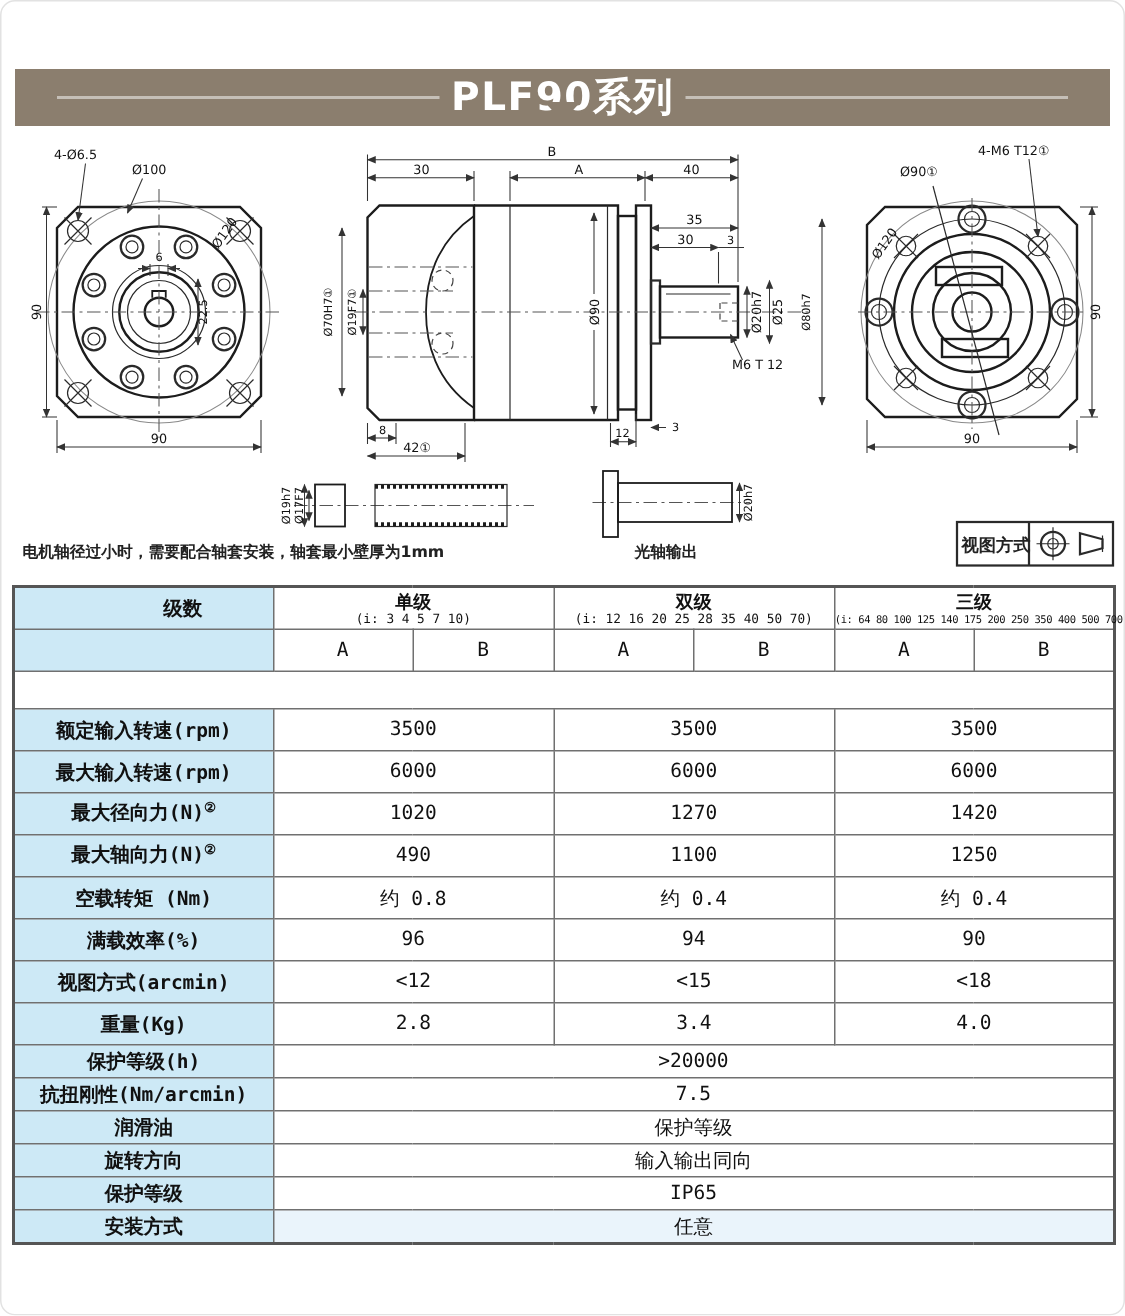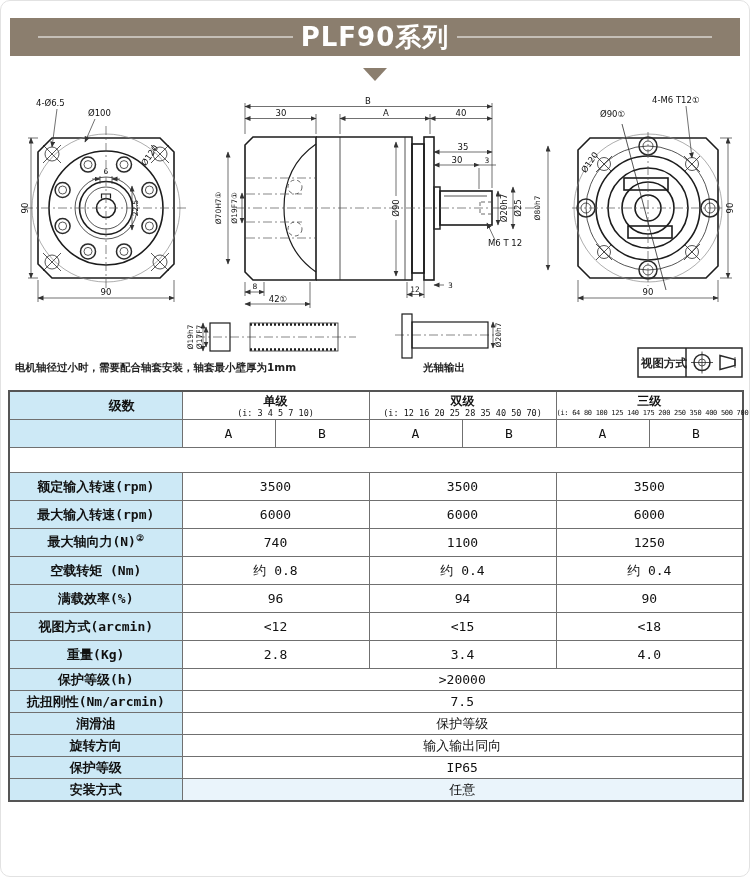--- a/index.html
+++ b/index.html
@@ -1,20 +1,20 @@
 <!DOCTYPE html>
 <html><head>
 <meta charset="utf-8">
 <style>
   html,body{margin:0;padding:0;background:#fff;}
   body{width:750px;height:877px;position:relative;font-family:"DejaVu Sans",sans-serif;overflow:hidden;}
   .card{position:absolute;left:0;top:0;width:748px;height:875px;border:1px solid #e2e2e2;border-radius:10px;}
 
   
-  .banner{position:absolute;left:10px;top:18px;width:730px;height:38px;background:#8b7e6e;display:flex;align-items:center;justify-content:center;}
+  .banner{position:absolute;left:10px;top:46px;width:730px;height:38px;background:#8b7e6e;display:flex;align-items:center;justify-content:center;}
   .banner .title{color:#fff;font-size:26px;font-weight:bold;letter-spacing:1px;line-height:38px;}
   .banner .hline{position:absolute;top:18px;height:2px;background:rgba(255,255,255,.5);width:255px;}
   .banner .hline.l{left:28px;} .banner .hline.r{right:28px;}
   .banner-arrow{position:absolute;left:363px;top:68px;width:0;height:0;border-left:12px solid transparent;border-right:12px solid transparent;border-top:13px solid #8b7e6e;}
 
   
   .drawing{position:absolute;left:0;top:90px;}
   .ln{stroke:#1c1c1c;stroke-width:1.6;fill:none;}
   .md{stroke:#1c1c1c;stroke-width:1.2;fill:none;}
   .tn{stroke:#2a2a2a;stroke-width:.8;fill:none;}
@@ -331,22 +331,28 @@
     <td colspan="2">3500</td>
     <td colspan="2">3500</td>
   </tr>
   <tr class="h27">
     <td class="lbl">最大输入转速(rpm)</td>
     <td colspan="2">6000</td>
     <td colspan="2">6000</td>
     <td colspan="2">6000</td>
   </tr>
   <tr class="h27">
+    <td class="lbl"><span>最大径向力(N)</span><sup>②</sup></td>
+    <td colspan="2">1020</td>
+    <td colspan="2">1270</td>
+    <td colspan="2">1420</td>
+  </tr>
+  <tr class="h27">
     <td class="lbl"><span>最大轴向力(N)</span><sup>②</sup></td>
-    <td colspan="2">740</td>
+    <td colspan="2">490</td>
     <td colspan="2">1100</td>
     <td colspan="2">1250</td>
   </tr>
   <tr class="h27">
     <td class="lbl">空载转矩 (Nm)</td>
     <td colspan="2">约 0.8</td>
     <td colspan="2">约 0.4</td>
     <td colspan="2">约 0.4</td>
   </tr>
   <tr class="h27">

